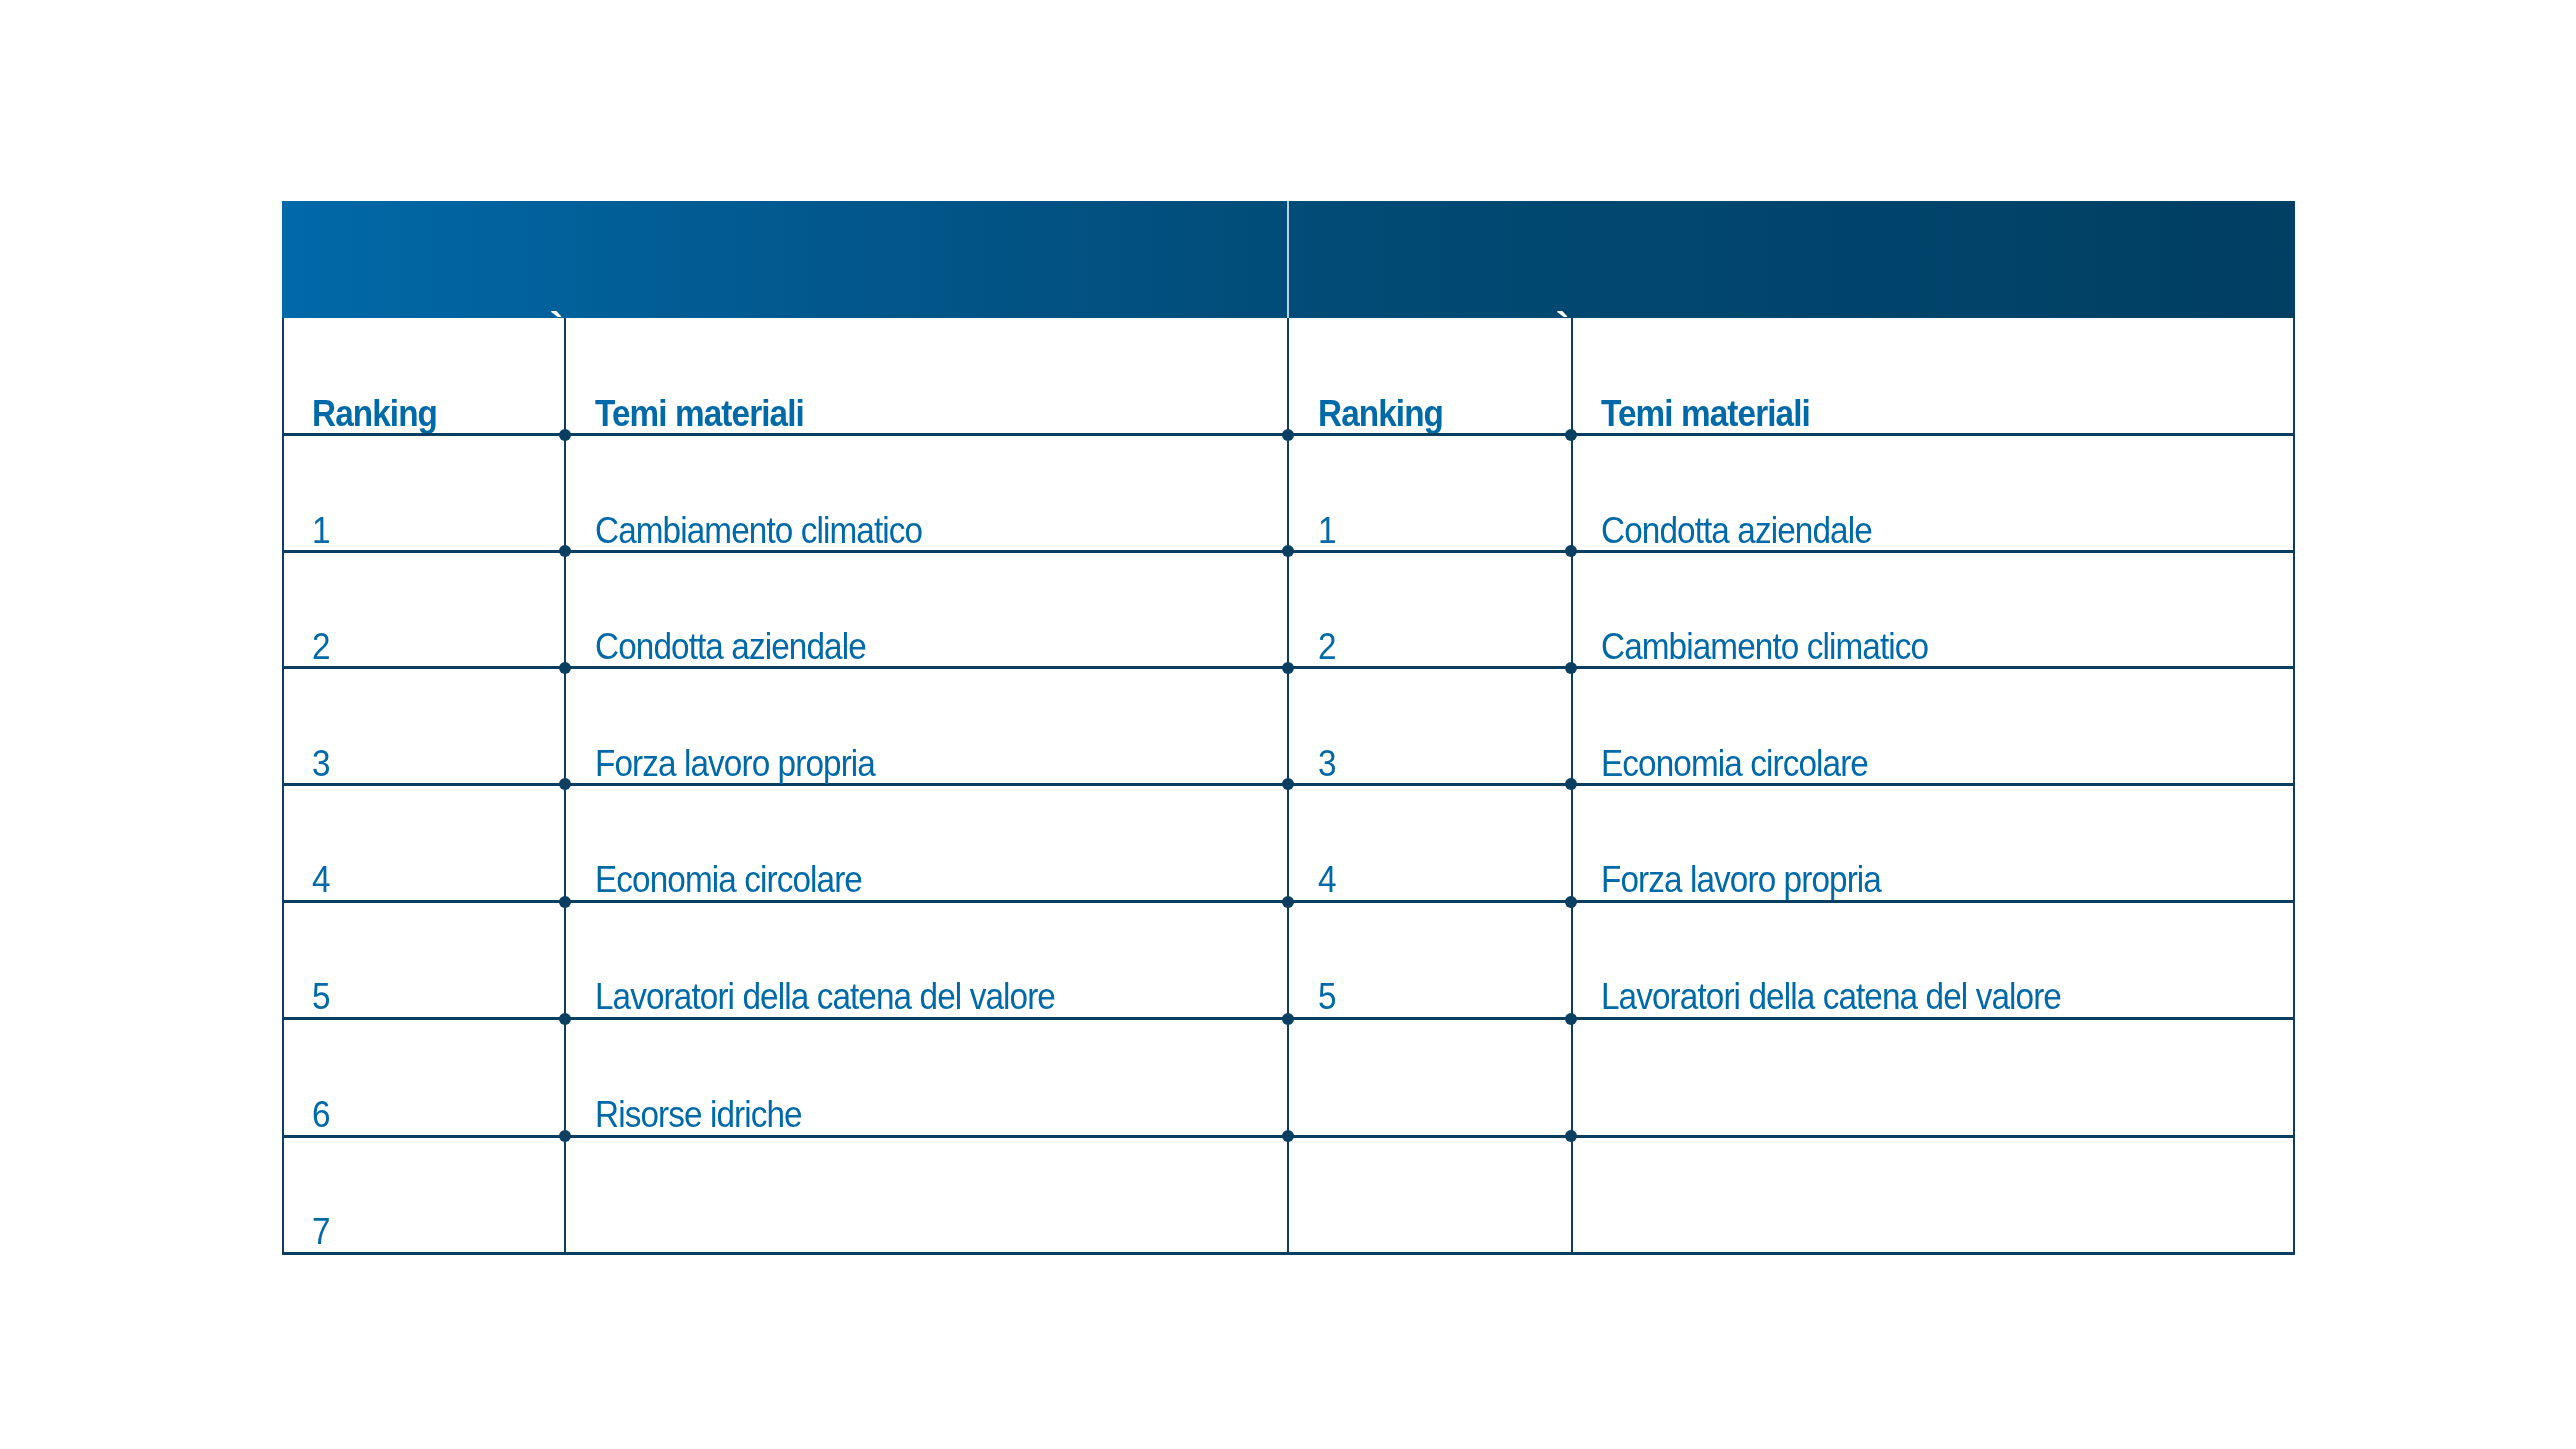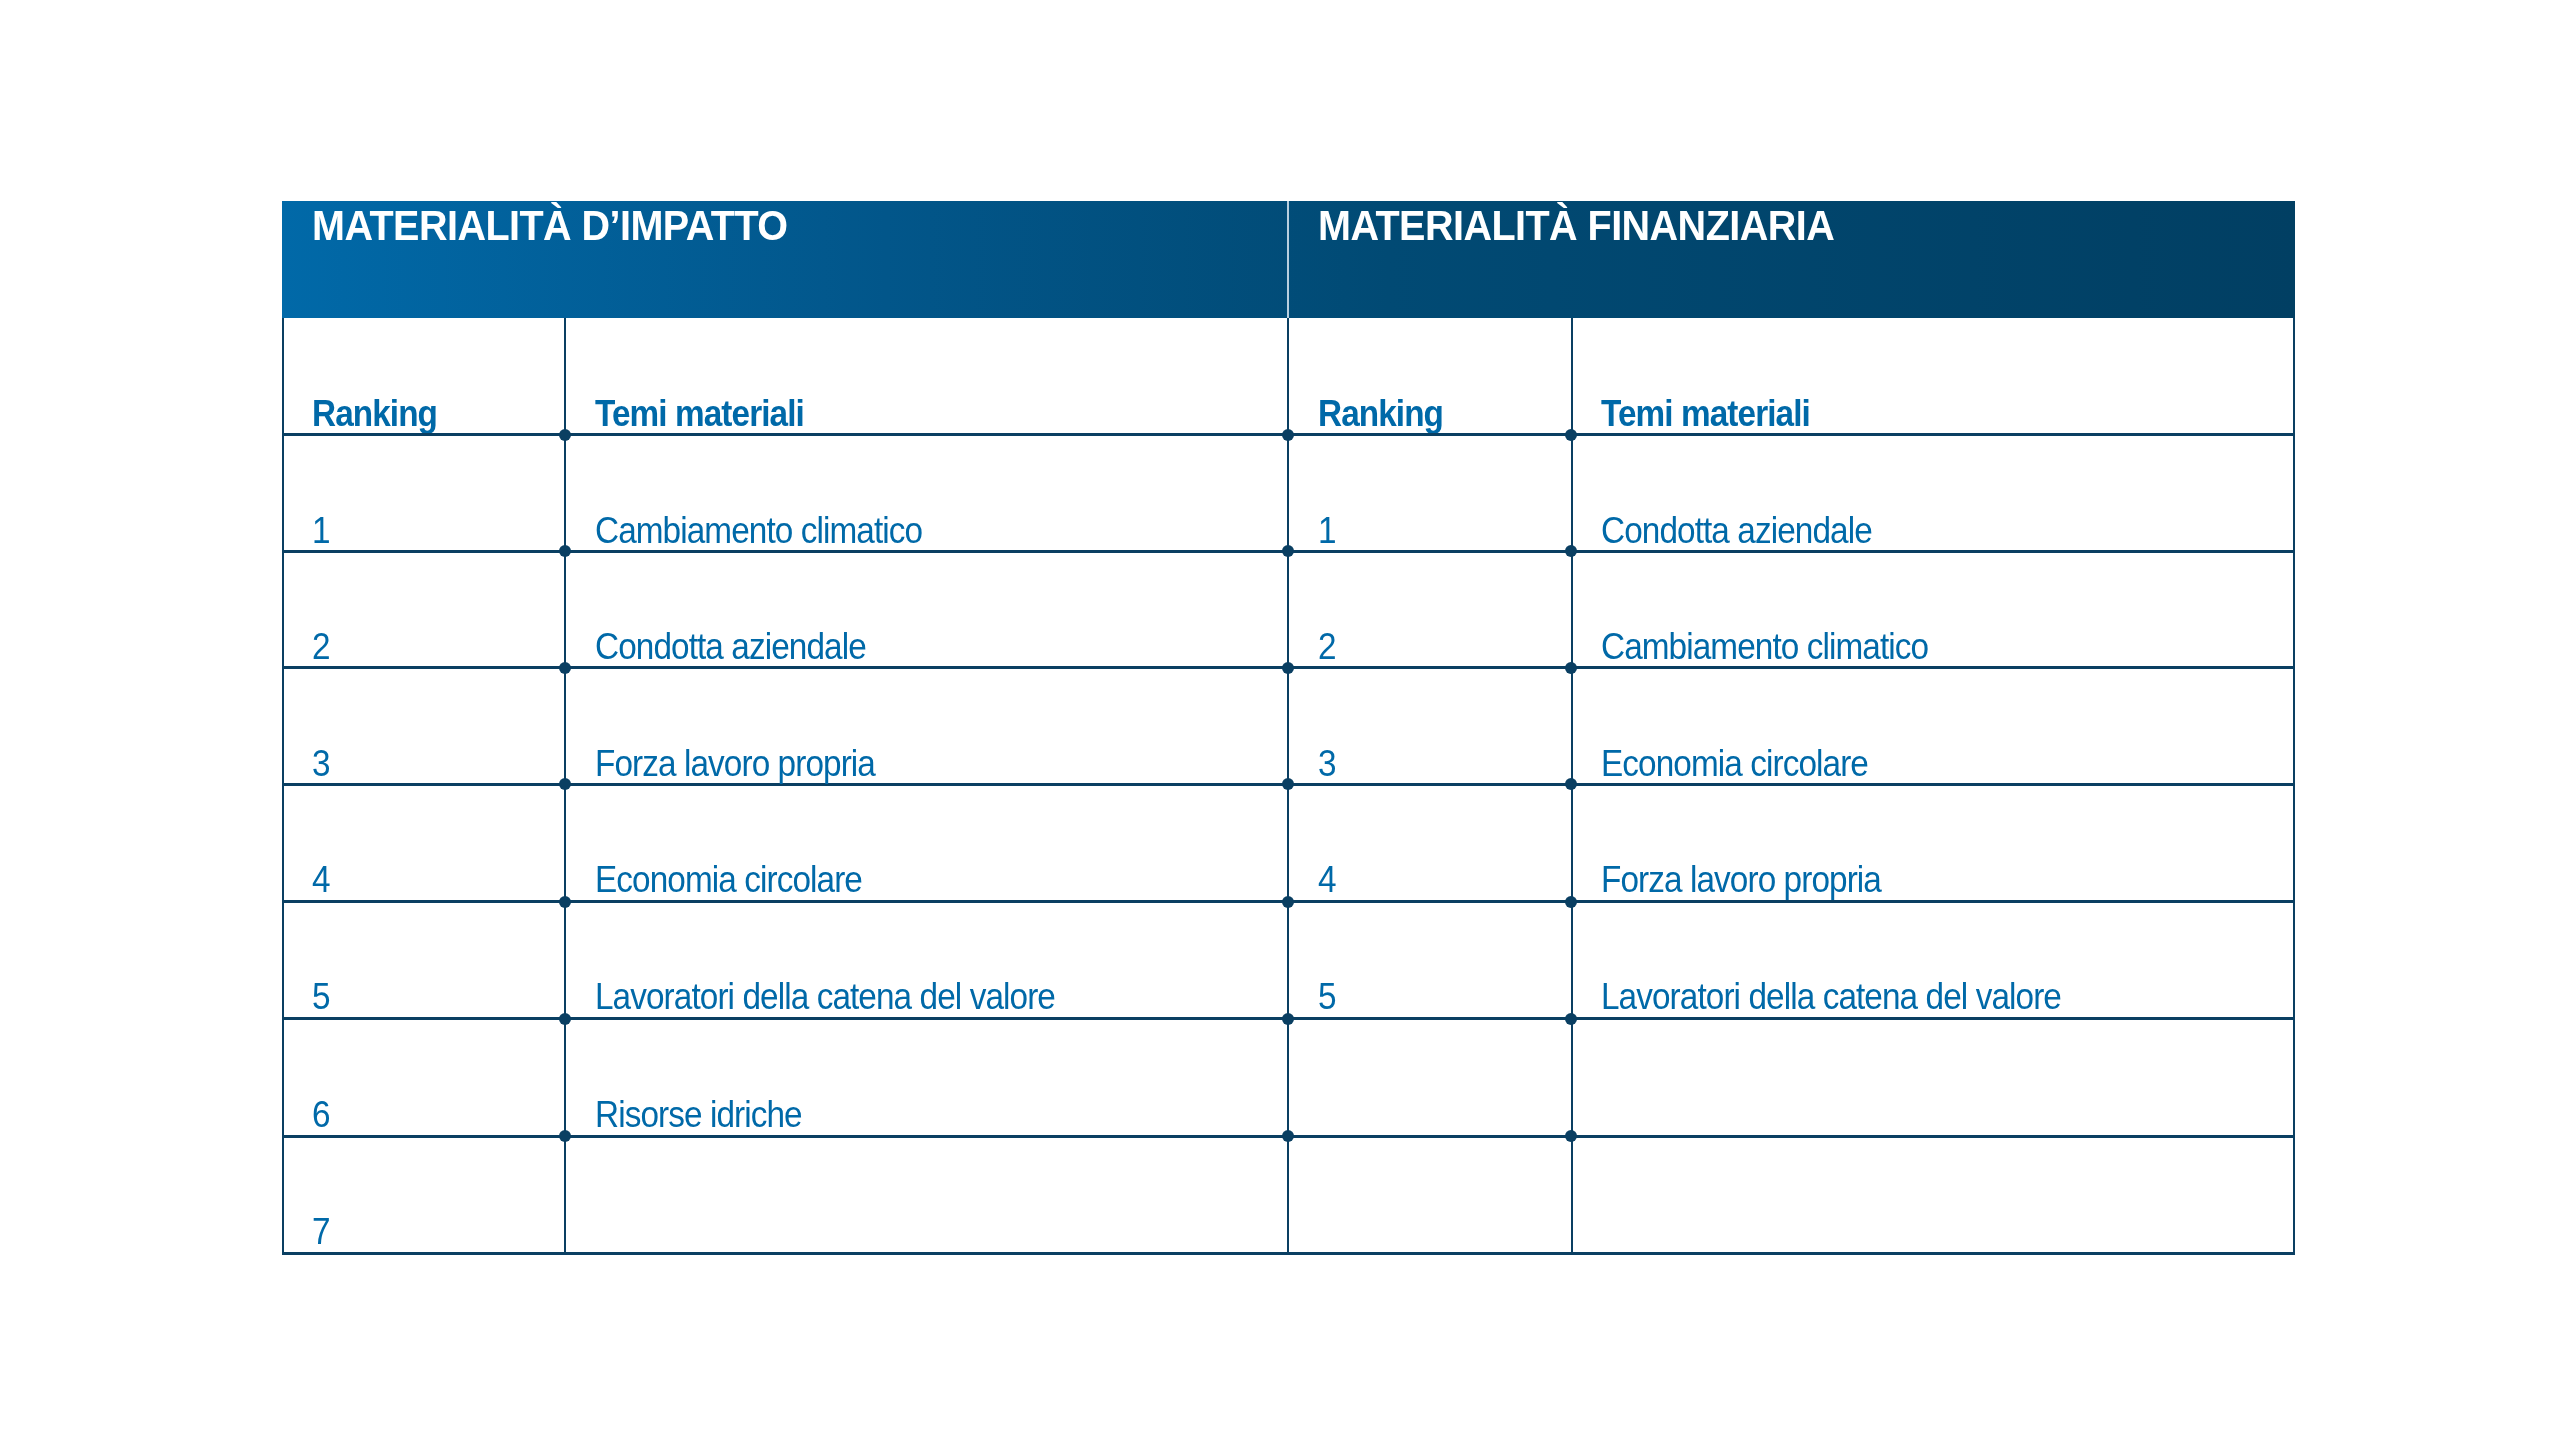--- a/index.html
+++ b/index.html
@@ -1,21 +1,21 @@
 <!DOCTYPE html>
 <html style="font-size:10.3px"><head>
 <meta charset="utf-8">
 <style>
   html, body { margin:0; padding:0; background:#ffffff; }
   body { width:2576px; height:1449px; position:relative; overflow:hidden;
          font-family:"Liberation Sans", sans-serif; }
   .table { position:absolute; left:282px; top:201px; width:2013px; height:1053px; }
   .header { position:absolute; left:0; top:0; width:2013px; height:117px;
             background:linear-gradient(90deg,#0169a8 0%,#02568a 30%,#014a74 55%,#013f63 100%); }
-  .header-cell { position:absolute; top:0; height:146px; display:flex; align-items:flex-start; }
+  .header-cell { position:absolute; top:12px; height:146px; display:flex; align-items:flex-end; }
   .header-title { color:#ffffff; font-weight:bold; font-size:43px; letter-spacing:-0.6px;
                   text-transform:uppercase; transform:scaleX(0.92); transform-origin:left center; white-space:nowrap; }
   .header-divider { position:absolute; left:1005px; top:0; width:1.9px; height:117px; background:#b9cfdf; }
   .body { position:absolute; left:0; top:117px; width:2013px; height:936px; }
   .vline { position:absolute; width:1.9px; background:#0a3f62; }
   .hline { position:absolute; height:2.6px; background:#0a3f62; left:0; width:2013px; }
   .dot { position:absolute; width:12.2px; height:12.2px; border-radius:50%; background:#0a3f62; }
   .cell { position:absolute; height:117px; display:flex; align-items:flex-end; white-space:nowrap; }
   .cell span { color:#0069a8; font-size:37px; letter-spacing:-1px; transform:scaleX(0.9); transform-origin:left center; display:inline-block; }
   .cell.colhead span { font-weight:bold; letter-spacing:-1px; }

